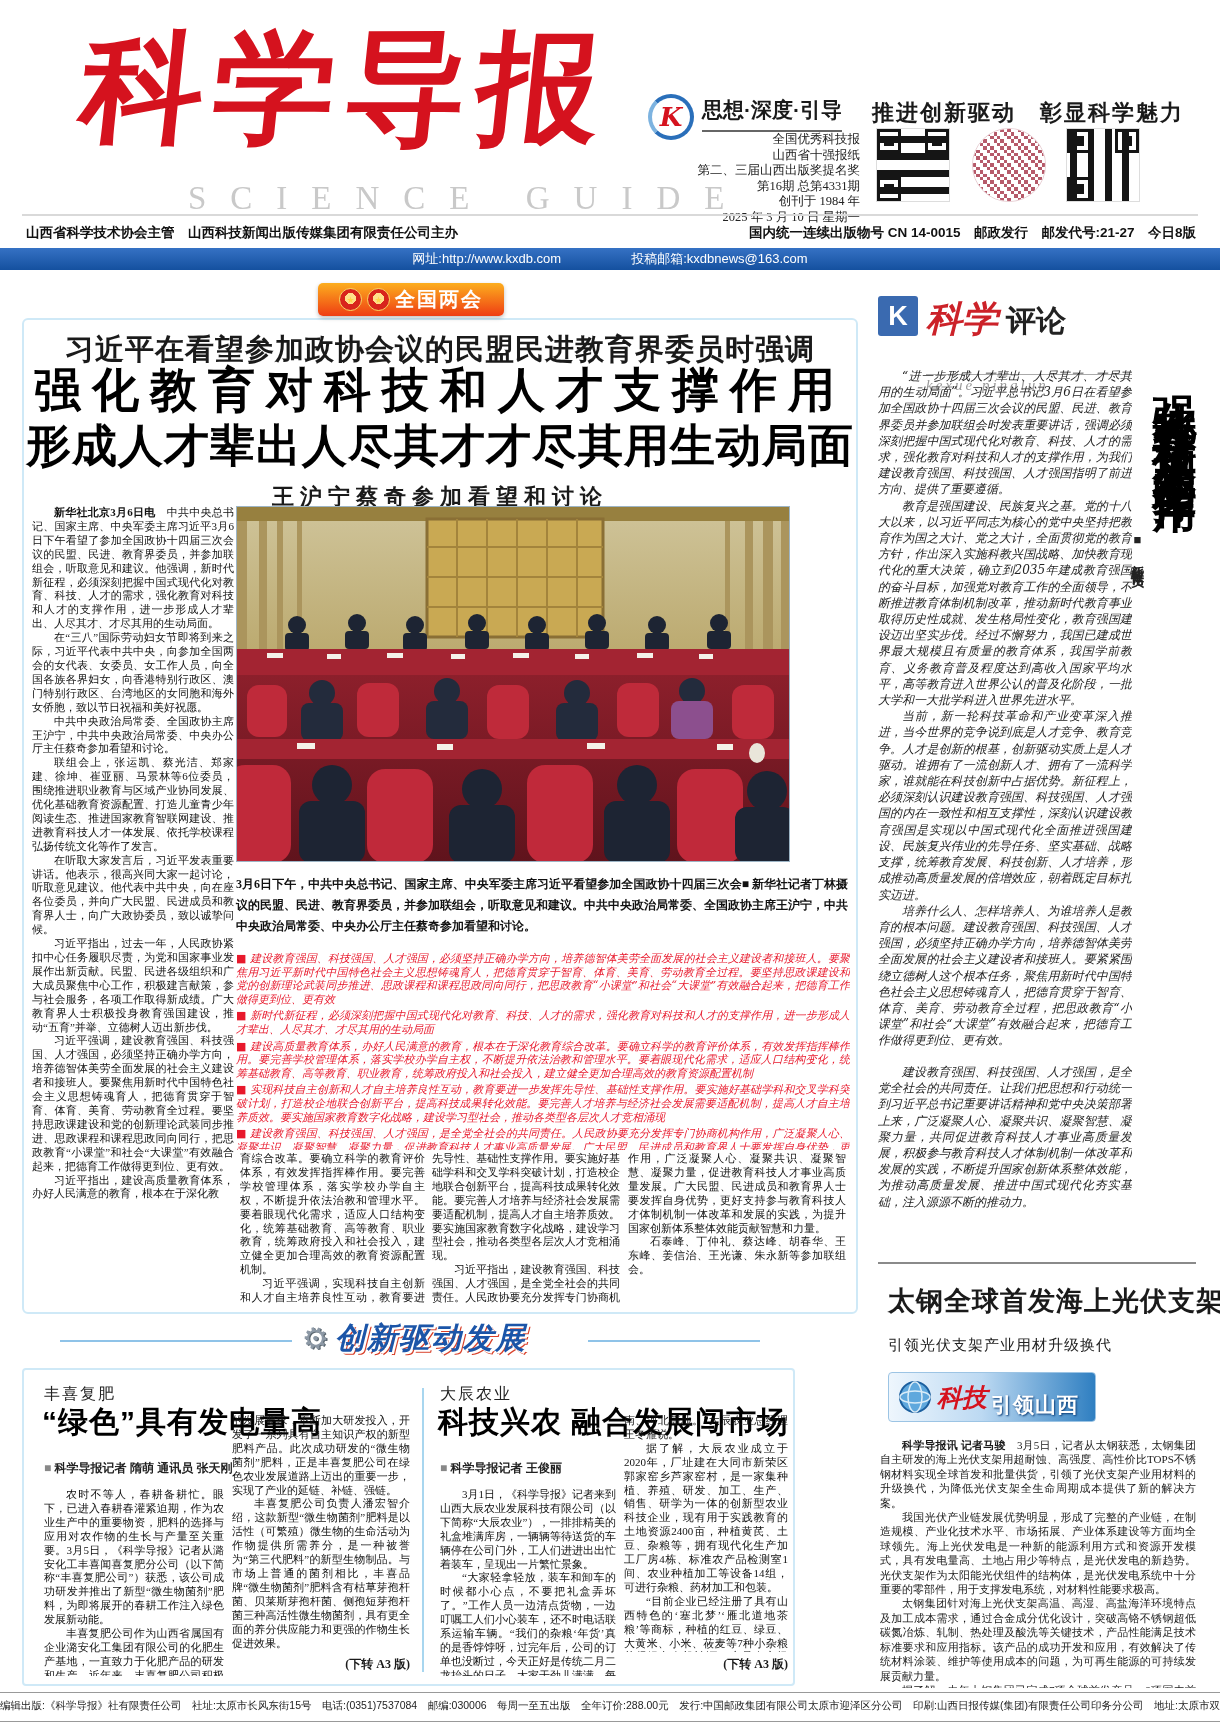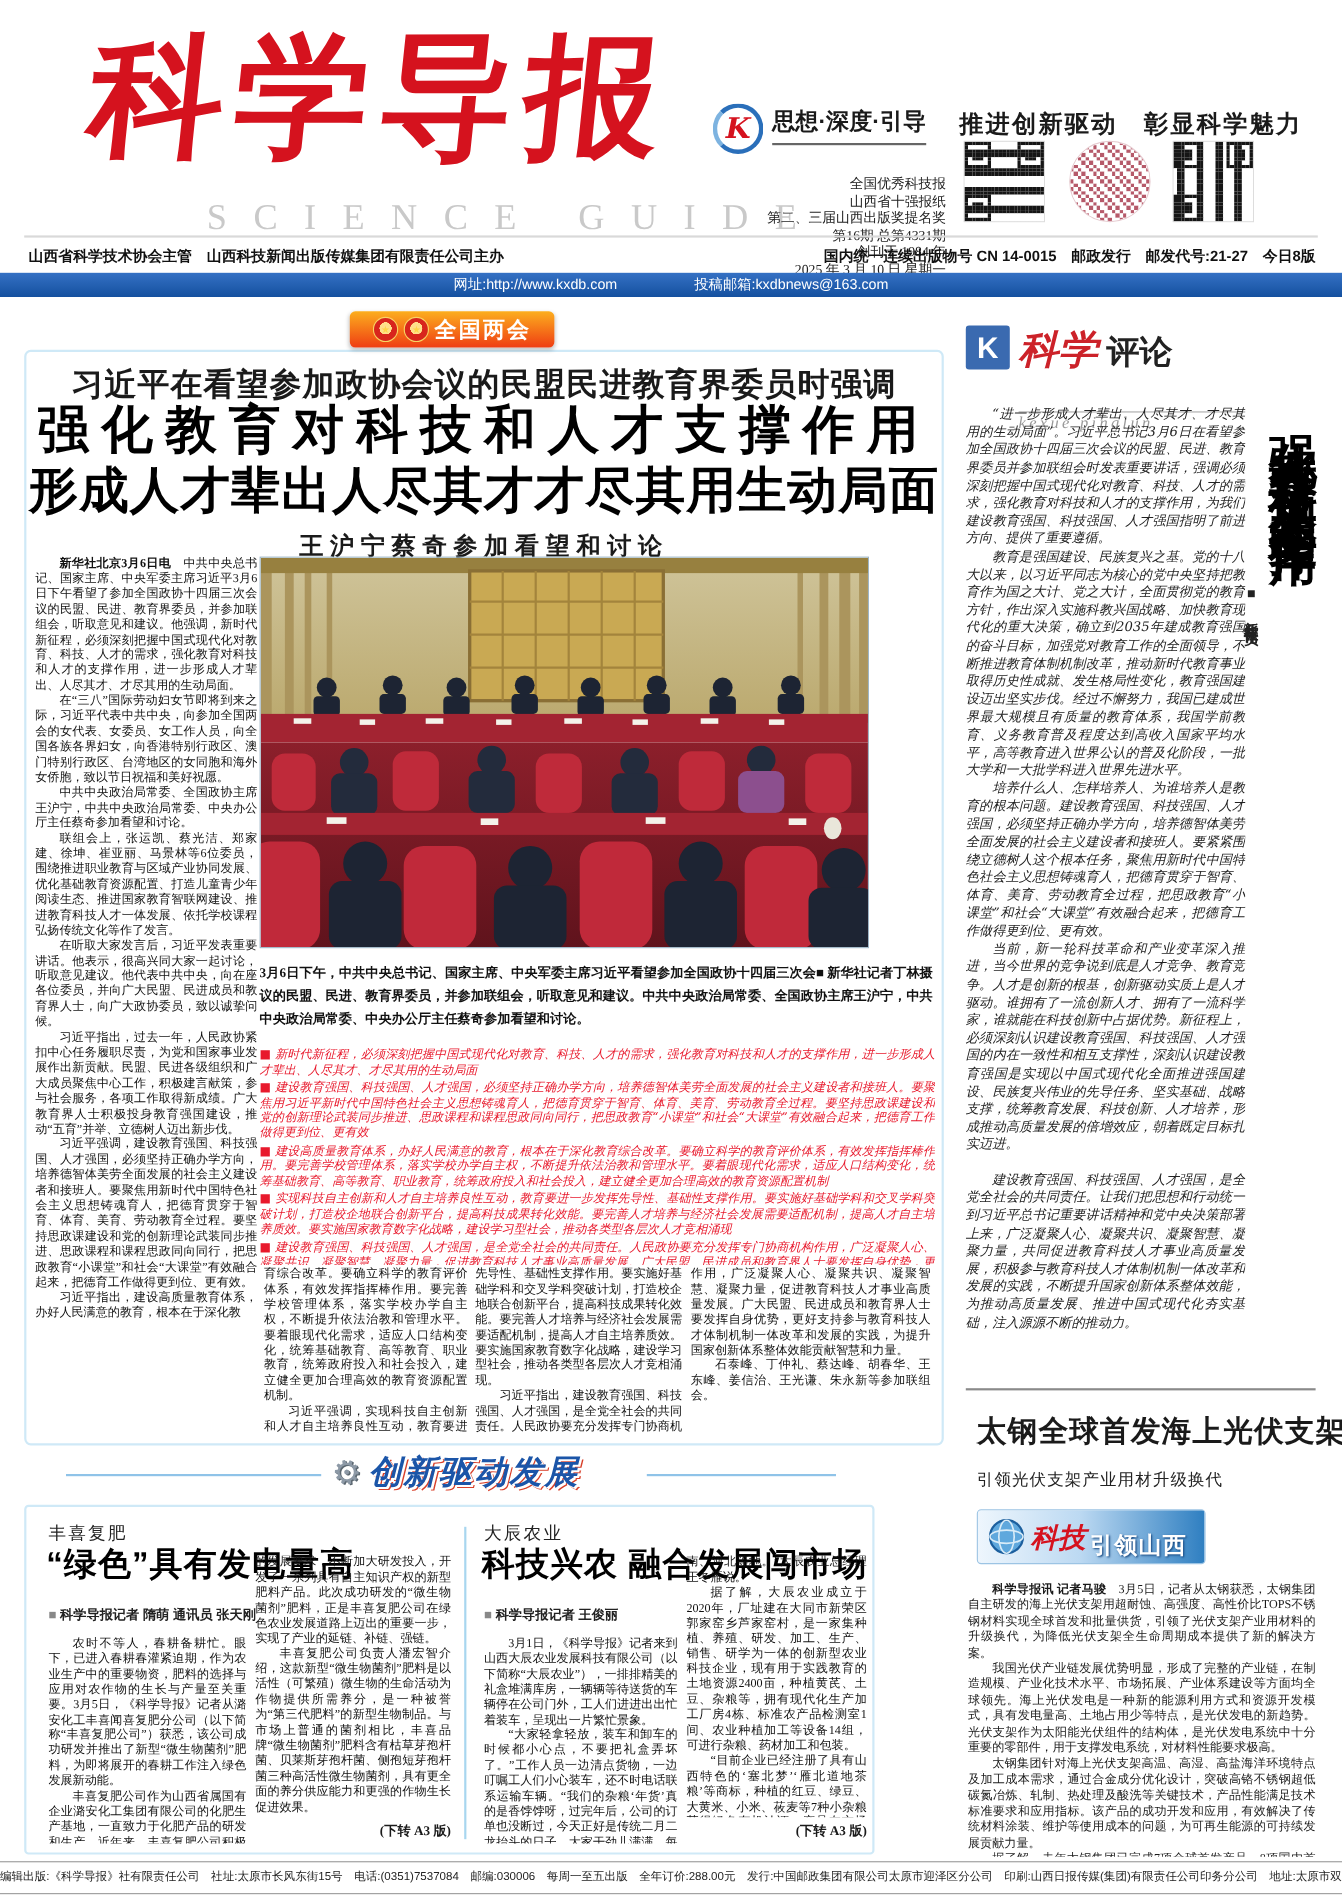--- a/index.html
+++ b/index.html
@@ -100,21 +100,21 @@
 
 <div id="page">
 
   <div class="abs paper-title" style="left:82px;top:26px;">科学导报</div>
   <div class="abs paper-title-en" style="left:188px;top:180px;text-align:center;">SCIENCE GUIDE</div>
 
   <div class="abs brand-logo" style="left:648px;top:94px;">
       <b>K</b>
     </div>
   <div class="abs slogan" style="left:702px;top:96px;">思想·深度·引导</div>
-  <div class="abs honors" style="left:655px;top:132px;margin-top:28px;">
+  <div class="abs honors" style="left:655px;top:132px;">
       <div>全国优秀科技报</div>
       <div>山西省十强报纸</div>
       <div>第二、三届山西出版奖提名奖</div>
       <div>第16期 总第4331期</div>
       <div>创刊于 1984 年</div>
       <div>2025 年 3 月 10 日 星期一</div>
     </div>
 
   <div class="abs motto" style="left:872px;top:98px;">推进创新驱动　彰显科学魅力</div>
   <div class="abs qr" style="left:876px;top:128px;">
@@ -1592,22 +1592,22 @@
       <ellipse cx="520" cy="246" rx="8" ry="10" fill="#e9e6da"></ellipse>
     </svg>
   </div>
 
   <div class="abs caption" style="left:236px;top:874px;width:612px;">
     <span class="credit">■ 新华社记者丁林摄</span>
     <span>3月6日下午，中共中央总书记、国家主席、中央军委主席习近平看望参加全国政协十四届三次会议的民盟、民进、教育界委员，并参加联组会，听取意见和建议。中共中央政治局常委、全国政协主席王沪宁，中共中央政治局常委、中央办公厅主任蔡奇参加看望和讨论。</span>
   </div>
 
   <div class="abs bullets" style="left:236px;top:952px;width:614px;height:198px;">
+      <p class="bullet">建设教育强国、科技强国、人才强国，必须坚持正确办学方向，培养德智体美劳全面发展的社会主义建设者和接班人。要聚焦用习近平新时代中国特色社会主义思想铸魂育人，把德育贯穿于智育、体育、美育、劳动教育全过程。要坚持思政课建设和党的创新理论武装同步推进、思政课程和课程思政同向同行，把思政教育“小课堂”和社会“大课堂”有效融合起来，把德育工作做得更到位、更有效</p>
       <p class="bullet">新时代新征程，必须深刻把握中国式现代化对教育、科技、人才的需求，强化教育对科技和人才的支撑作用，进一步形成人才辈出、人尽其才、才尽其用的生动局面</p>
-      <p class="bullet">建设教育强国、科技强国、人才强国，必须坚持正确办学方向，培养德智体美劳全面发展的社会主义建设者和接班人。要聚焦用习近平新时代中国特色社会主义思想铸魂育人，把德育贯穿于智育、体育、美育、劳动教育全过程。要坚持思政课建设和党的创新理论武装同步推进、思政课程和课程思政同向同行，把思政教育“小课堂”和社会“大课堂”有效融合起来，把德育工作做得更到位、更有效</p>
       <p class="bullet">建设高质量教育体系，办好人民满意的教育，根本在于深化教育综合改革。要确立科学的教育评价体系，有效发挥指挥棒作用。要完善学校管理体系，落实学校办学自主权，不断提升依法治教和管理水平。要着眼现代化需求，适应人口结构变化，统筹基础教育、高等教育、职业教育，统筹政府投入和社会投入，建立健全更加合理高效的教育资源配置机制</p>
       <p class="bullet">实现科技自主创新和人才自主培养良性互动，教育要进一步发挥先导性、基础性支撑作用。要实施好基础学科和交叉学科突破计划，打造校企地联合创新平台，提高科技成果转化效能。要完善人才培养与经济社会发展需要适配机制，提高人才自主培养质效。要实施国家教育数字化战略，建设学习型社会，推动各类型各层次人才竞相涌现</p>
       <p class="bullet">建设教育强国、科技强国、人才强国，是全党全社会的共同责任。人民政协要充分发挥专门协商机构作用，广泛凝聚人心、凝聚共识、凝聚智慧、凝聚力量，促进教育科技人才事业高质量发展。广大民盟、民进成员和教育界人士要发挥自身优势，更好支持参与教育科技人才体制机制一体改革和发展的实践，为提升国家创新体系整体效能贡献智慧和力量</p>
     </div>
 
   <div class="abs bodycol" style="left:240px;top:1152px;width:185px;height:152px;">
       <p class="para noindent">育综合改革。要确立科学的教育评价体系，有效发挥指挥棒作用。要完善学校管理体系，落实学校办学自主权，不断提升依法治教和管理水平。要着眼现代化需求，适应人口结构变化，统筹基础教育、高等教育、职业教育，统筹政府投入和社会投入，建立健全更加合理高效的教育资源配置机制。</p>
       <p class="para">习近平强调，实现科技自主创新和人才自主培养良性互动，教育要进一步发挥</p>
     </div>
   <div class="abs bodycol" style="left:432px;top:1152px;width:188px;height:152px;">
@@ -1622,22 +1622,22 @@
   <div class="abs pl-header" style="left:878px;top:296px;">
     <span class="pl-k">K</span>
     <span class="pl-sci">科学</span>
     <span class="pl-com">评论</span>
   </div>
   <div class="abs pl-pinyin" style="left:926px;top:342px;width:206px;margin-top:32px;">kexue pinglun</div>
 
   <div class="abs editorial" style="left:878px;top:368px;width:254px;height:692px;">
       <p class="epara">“进一步形成人才辈出、人尽其才、才尽其用的生动局面”。习近平总书记3月6日在看望参加全国政协十四届三次会议的民盟、民进、教育界委员并参加联组会时发表重要讲话，强调必须深刻把握中国式现代化对教育、科技、人才的需求，强化教育对科技和人才的支撑作用，为我们建设教育强国、科技强国、人才强国指明了前进方向、提供了重要遵循。</p>
       <p class="epara">教育是强国建设、民族复兴之基。党的十八大以来，以习近平同志为核心的党中央坚持把教育作为国之大计、党之大计，全面贯彻党的教育方针，作出深入实施科教兴国战略、加快教育现代化的重大决策，确立到2035年建成教育强国的奋斗目标，加强党对教育工作的全面领导，不断推进教育体制机制改革，推动新时代教育事业取得历史性成就、发生格局性变化，教育强国建设迈出坚实步伐。经过不懈努力，我国已建成世界最大规模且有质量的教育体系，我国学前教育、义务教育普及程度达到高收入国家平均水平，高等教育进入世界公认的普及化阶段，一批大学和一大批学科进入世界先进水平。</p>
+      <p class="epara">当前，新一轮科技革命和产业变革深入推进，当今世界的竞争说到底是人才竞争、教育竞争。人才是创新的根基，创新驱动实质上是人才驱动。谁拥有了一流创新人才、拥有了一流科学家，谁就能在科技创新中占据优势。新征程上，必须深刻认识建设教育强国、科技强国、人才强国的内在一致性和相互支撑性，深刻认识建设教育强国是实现以中国式现代化全面推进强国建设、民族复兴伟业的先导任务、坚实基础、战略支撑，统筹教育发展、科技创新、人才培养，形成推动高质量发展的倍增效应，朝着既定目标扎实迈进。</p>
       <p class="epara">培养什么人、怎样培养人、为谁培养人是教育的根本问题。建设教育强国、科技强国、人才强国，必须坚持正确办学方向，培养德智体美劳全面发展的社会主义建设者和接班人。要紧紧围绕立德树人这个根本任务，聚焦用新时代中国特色社会主义思想铸魂育人，把德育贯穿于智育、体育、美育、劳动教育全过程，把思政教育“小课堂”和社会“大课堂”有效融合起来，把德育工作做得更到位、更有效。</p>
-      <p class="epara">当前，新一轮科技革命和产业变革深入推进，当今世界的竞争说到底是人才竞争、教育竞争。人才是创新的根基，创新驱动实质上是人才驱动。谁拥有了一流创新人才、拥有了一流科学家，谁就能在科技创新中占据优势。新征程上，必须深刻认识建设教育强国、科技强国、人才强国的内在一致性和相互支撑性，深刻认识建设教育强国是实现以中国式现代化全面推进强国建设、民族复兴伟业的先导任务、坚实基础、战略支撑，统筹教育发展、科技创新、人才培养，形成推动高质量发展的倍增效应，朝着既定目标扎实迈进。</p>
     </div>
   <div class="abs editorial" style="left:878px;top:1064px;width:254px;height:182px;">
     <p class="epara">建设教育强国、科技强国、人才强国，是全党全社会的共同责任。让我们把思想和行动统一到习近平总书记重要讲话精神和党中央决策部署上来，广泛凝聚人心、凝聚共识、凝聚智慧、凝聚力量，共同促进教育科技人才事业高质量发展，积极参与教育科技人才体制机制一体改革和发展的实践，不断提升国家创新体系整体效能，为推动高质量发展、推进中国式现代化夯实基础，注入源源不断的推动力。</p>
   </div>
 
   <div class="abs v-byline" style="left:1128px;top:532px;">■ 新华社评论员</div>
   <div class="abs v-headline" style="left:1146px;top:360px;height:780px;">强化教育对科技和人才的支撑作用</div>
 
   <div class="abs" style="left:878px;top:1262px;width:318px;height:2px;background:#8a8a8a;"></div>
 

